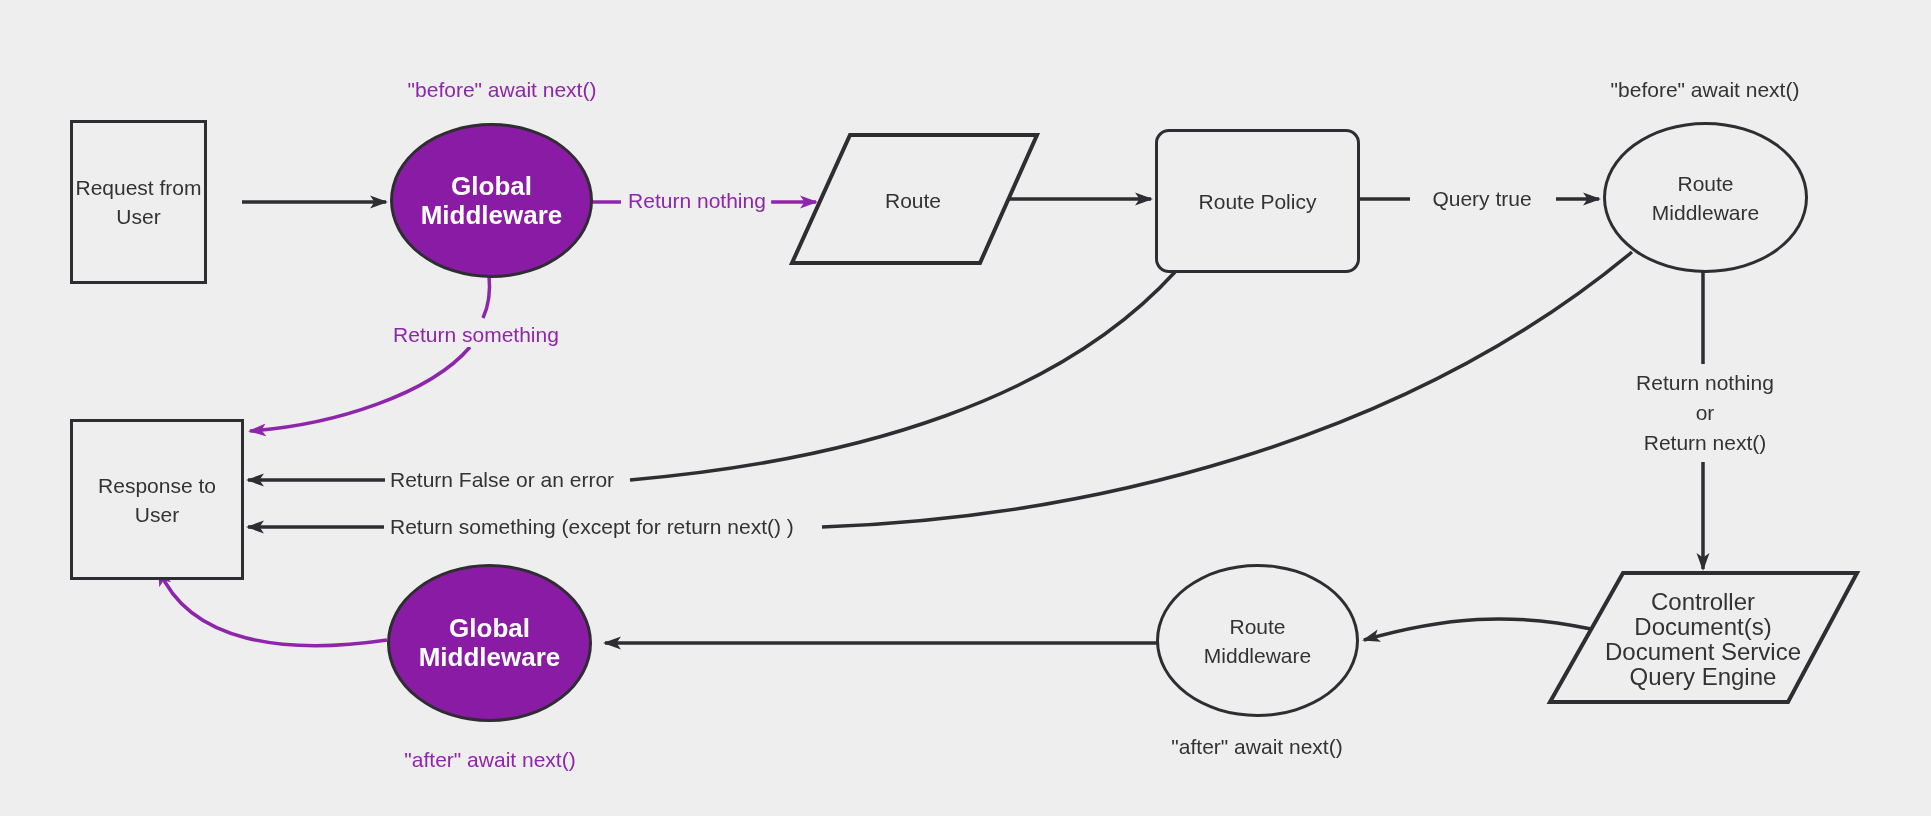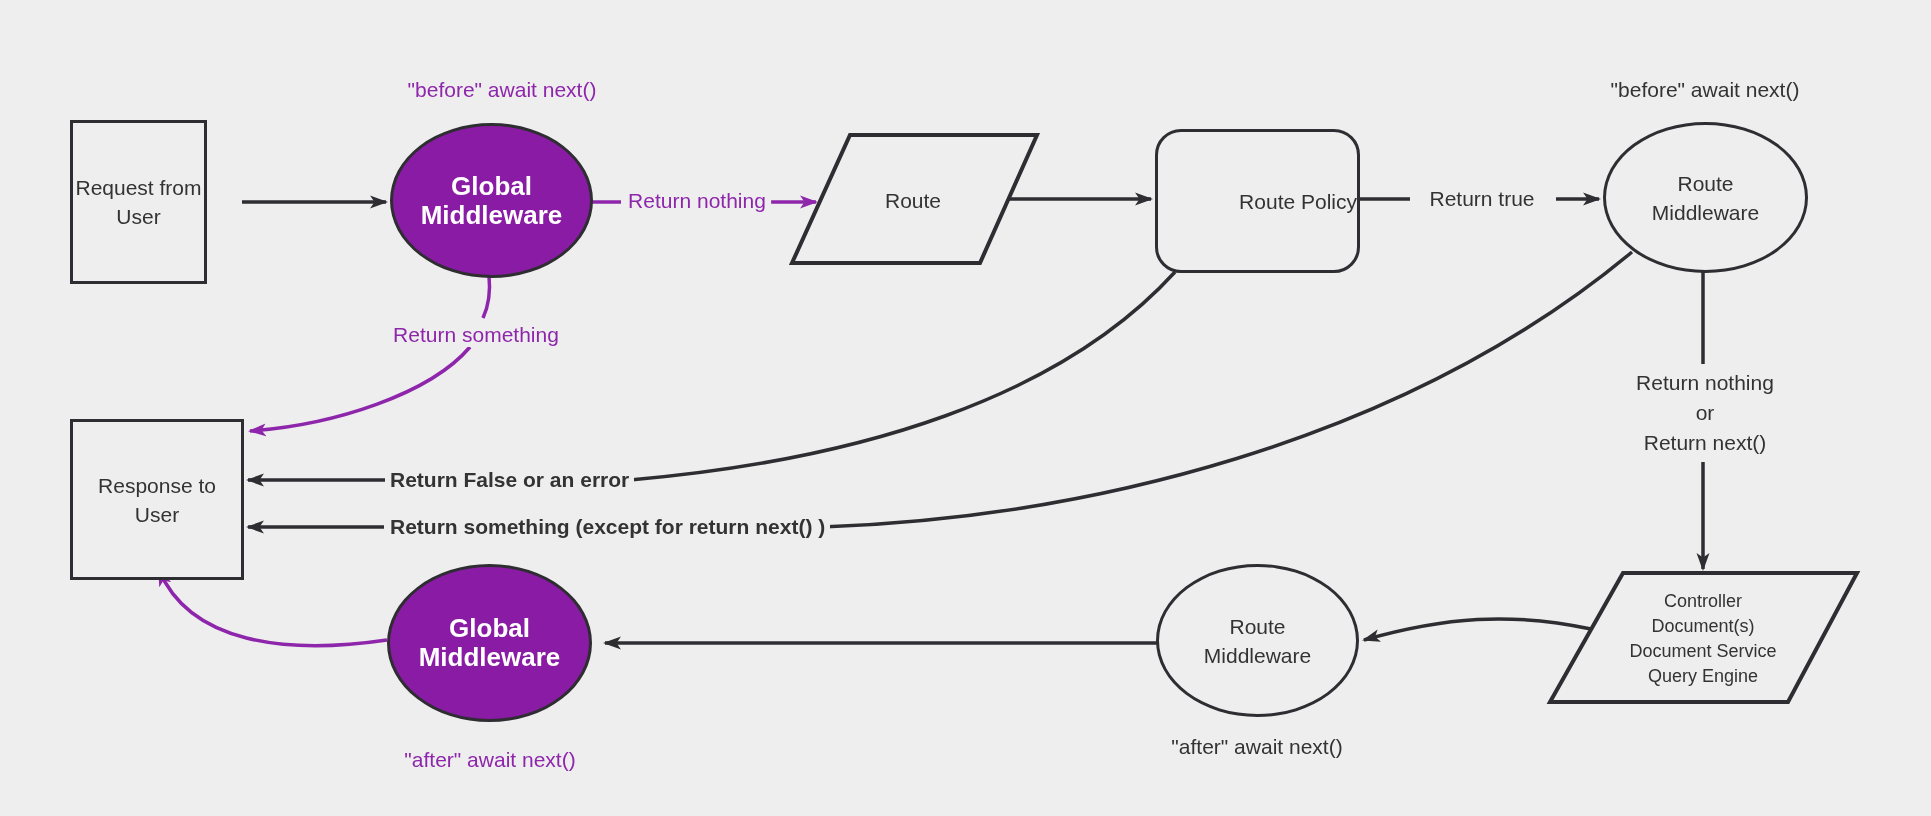--- a/index.html
+++ b/index.html
@@ -17,33 +17,33 @@
   .edge.p{stroke:var(--purple,#8e26ac);}
   .shape{fill:var(--background,#efeeee);stroke:var(--line,#2e2d32);stroke-width:4px;}
   .node{
     position:absolute;box-sizing:border-box;
     border:3.5px solid var(--line,#2e2d32);
     background:var(--background,#efeeee);
     display:flex;flex-direction:column;align-items:center;justify-content:center;
     font-size:21px;line-height:29px;color:var(--text,#333);text-align:center;
   }
   .ellipse{border-radius:50%;}
-  .rounded{border-radius:26px;align-items:flex-end;}
+  .rounded{border-radius:14px;}
   .purple{background:var(--purpleFill,#8a1ba5);color:#ffffff;font-weight:bold;font-size:26px;}
   .overlay{
     position:absolute;transform:translate(-50%,-50%);
     color:var(--text,#333);font-size:21px;line-height:29px;text-align:center;white-space:nowrap;
   }
-  .overlay.small{font-size:18px;line-height:25px;}
+  .overlay.small{font-size:24px;line-height:25px;}
   .elabel{
     position:absolute;transform:translate(-50%,-50%);
     font-size:21px;color:var(--text,#333);white-space:nowrap;
     background:var(--background,#efeeee);padding:0 5px;text-align:center;
   }
-  .elabel.leftanchor{transform:translate(0,-50%);font-weight:bold;}
+  .elabel.leftanchor{transform:translate(0,-50%);}
   .elabel.multi{line-height:30px;}
   .elabel.pl{color:var(--purple,#8e26ac);}
 </style>
 </head>
 <body>
 
 <div class="canvas">
 
   <svg width="1931" height="816" viewBox="0 0 1931 816">
     <defs>
@@ -118,21 +118,21 @@
 
   <div class="node" style="left:70px;top:419px;width:174px;height:161px">
     <span>Response to</span>
     <span>User</span>
   </div>
 
   <div class="elabel pl" style="left:502px;top:90px">"before" await next()</div>
 
   <div class="elabel pl" style="left:697px;top:201px">Return nothing</div>
 
-  <div class="elabel" style="left:1482px;top:199px">Return true</div>
+  <div class="elabel" style="left:1482px;top:199px">Query true</div>
 
   <div class="elabel" style="left:1705px;top:90px">"before" await next()</div>
 
   <div class="elabel multi" style="left:1705px;top:413px">
     <div>Return nothing</div>
     <div>or</div>
     <div>Return next()</div>
   </div>
 
   <div class="elabel pl" style="left:476px;top:335px">Return something</div>

